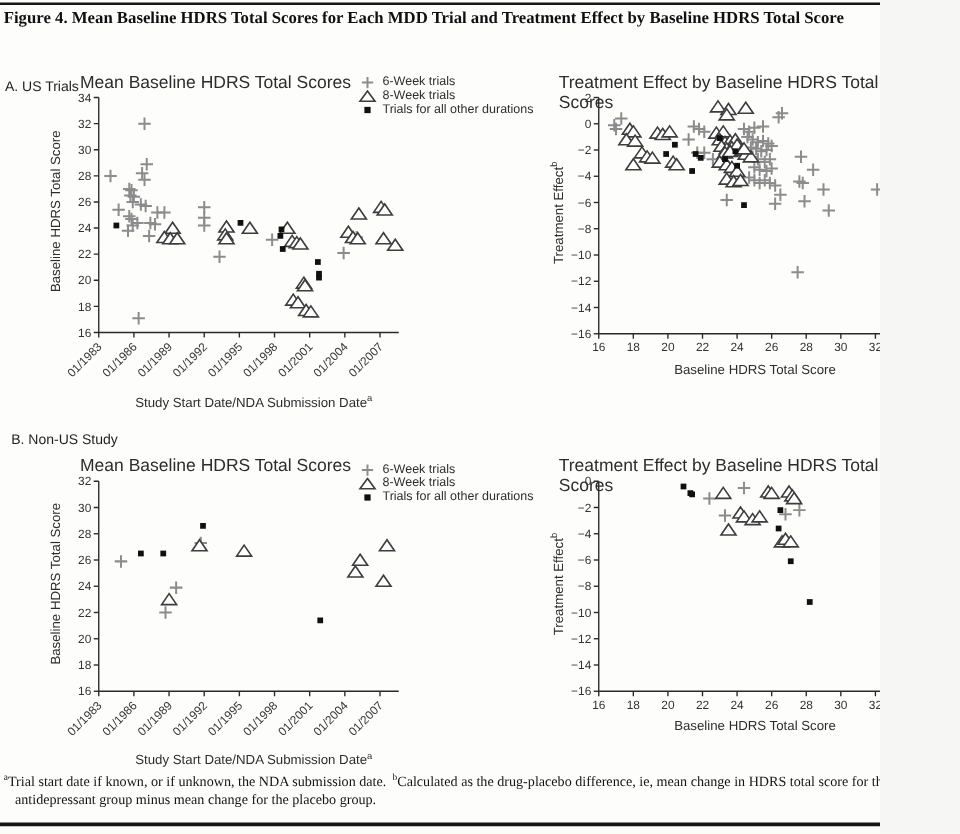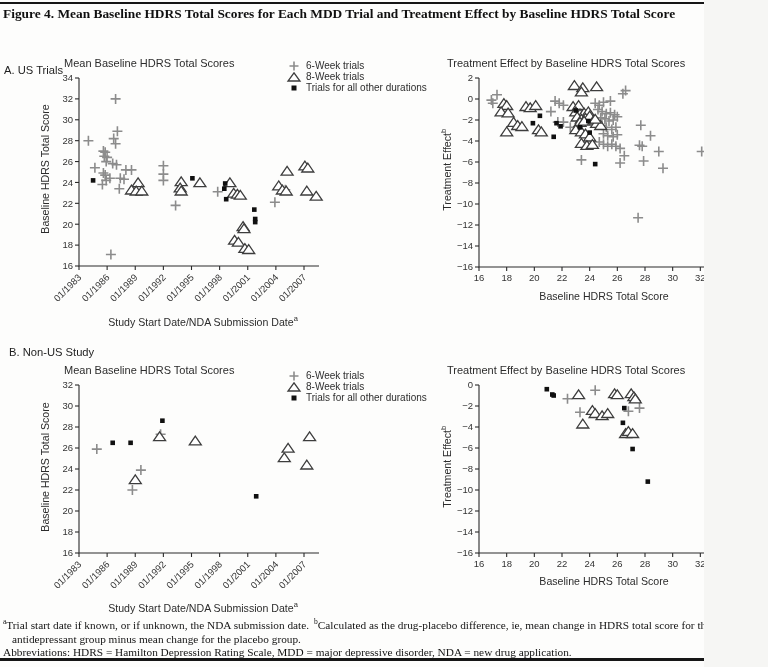--- a/index.html
+++ b/index.html
@@ -2,21 +2,21 @@
 <html><head>
 <meta charset="utf-8">
 <style>
   html,body{margin:0;padding:0;background:#f6f6f4;}
   #page{position:relative;width:704px;height:667px;background:#fdfdfc;overflow:hidden;
         font-family:"Liberation Sans",sans-serif;}
   .rule{position:absolute;left:0;width:768px;background:#161616;}
   .fig-title{position:absolute;left:3px;top:6px;width:762px;
     font-family:"Liberation Serif",serif;font-weight:bold;font-size:13.4px;color:#101010;}
   .section-label{position:absolute;font-size:11.2px;color:#1e1e1e;}
-  .chart-title{position:absolute;font-size:11px;color:#2c2c2c;}
+  .chart-title{position:absolute;font-size:14px;color:#2c2c2c;}
   .xlab{position:absolute;transform:translateX(-50%);font-size:10.6px;color:#2c2c2c;white-space:nowrap;}
   .ylab{position:absolute;width:140px;text-align:center;transform:rotate(-90deg);
         font-size:10.6px;color:#2c2c2c;white-space:nowrap;}
   sup{font-size:7.5px;}
   svg.chart{position:absolute;}
   .legend{position:absolute;width:150px;}
   .legend-row{display:flex;align-items:center;height:11px;}
   .legend-row svg{flex:0 0 17px;margin-right:3px;}
   .legend-row span{font-size:10px;color:#2e2e2e;white-space:nowrap;}
   .footnotes{position:absolute;left:3px;top:617px;width:762px;
@@ -502,17 +502,16 @@
     <div class="legend-row">
       <svg width="17" height="10">
           <rect x="5.5" y="2.5" width="5" height="5" fill="#101010"></rect>
         </svg>
       <span>Trials for all other durations</span>
     </div>
   </div>
 
   <div class="footnotes">
     <p class="fn1"><sup>a</sup><span>Trial start date if known, or if unknown, the NDA submission date.</span><sup class="b">b</sup><span>Calculated as the drug-placebo difference, ie, mean change in HDRS total score for the antidepressant group minus mean change for the placebo group.</span></p>
-    <p>Abbreviations: HDRS = Hamilton Depression Rating Scale, MDD = major depressive disorder, NDA = new drug application.</p>
   </div>
 
   <div class="rule" style="top:658px;height:3px;"></div>
 </div>
 
 </body></html>

